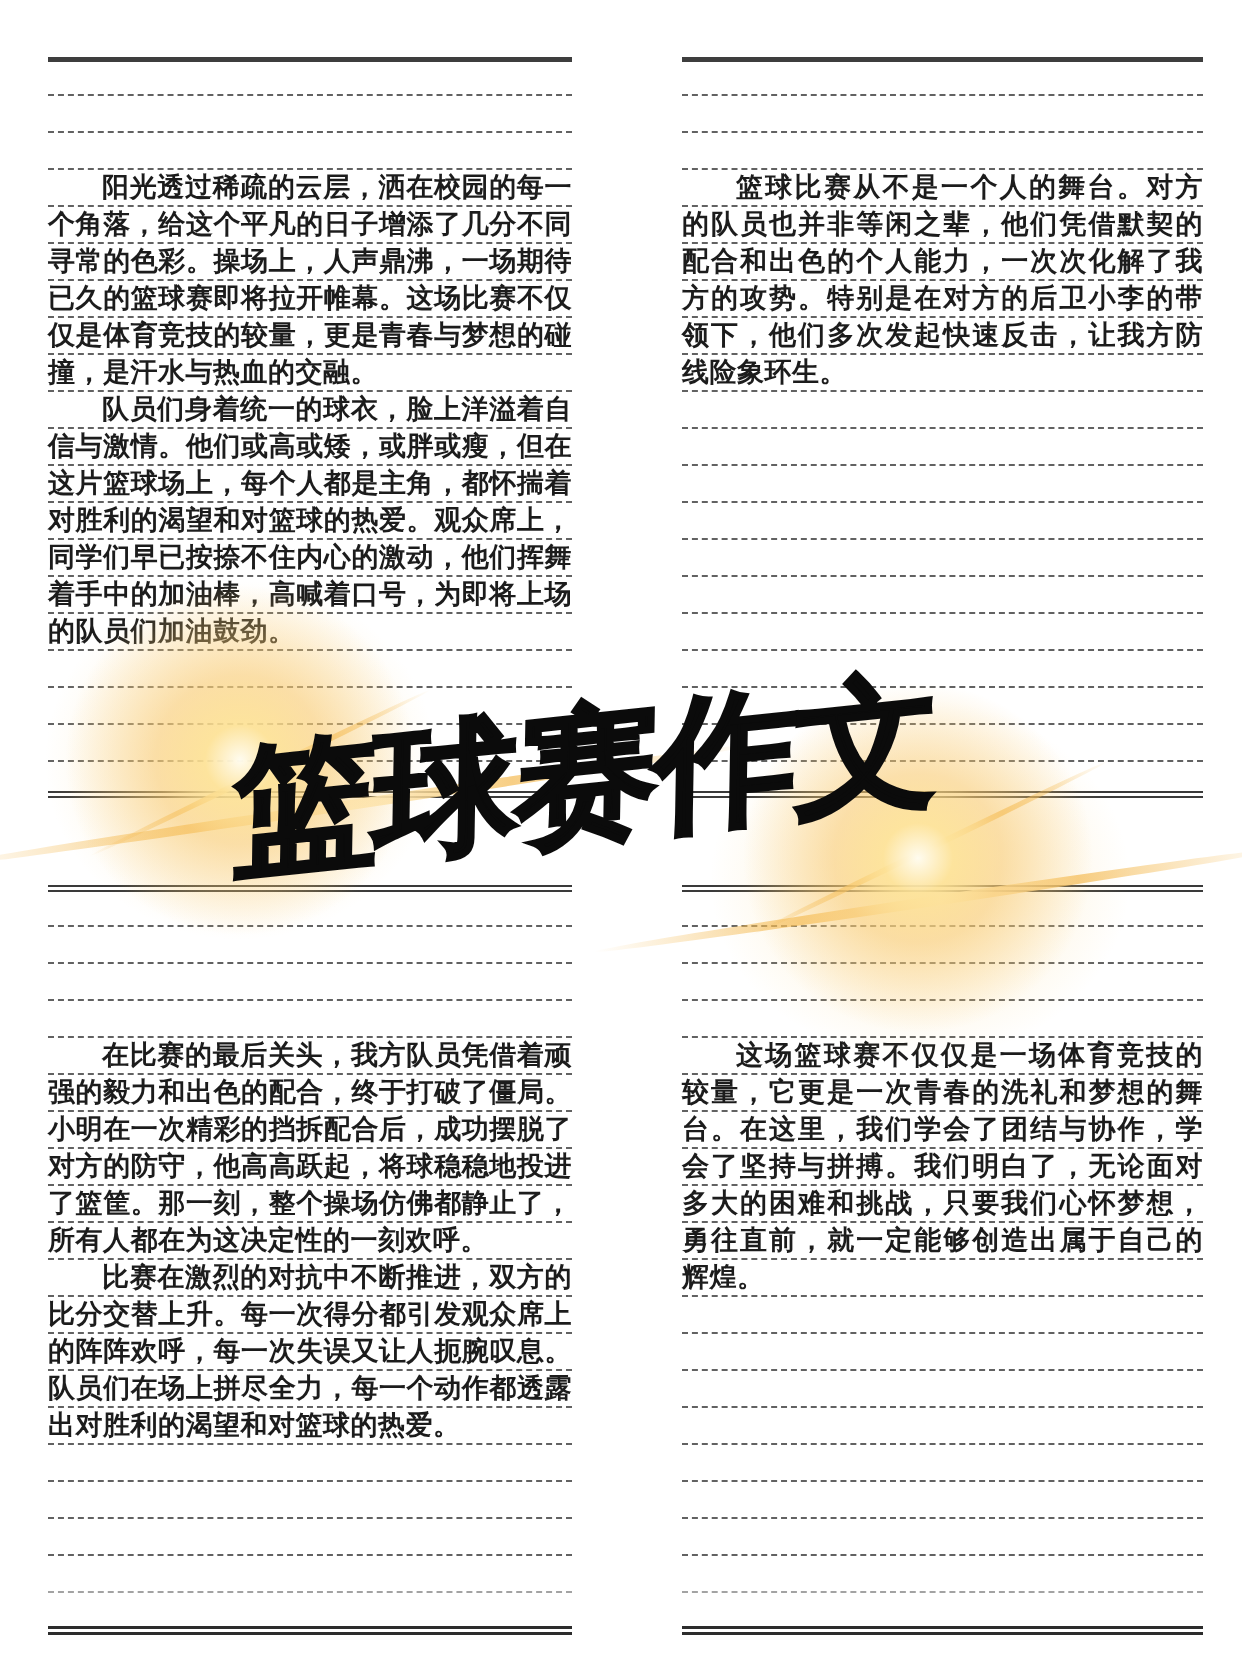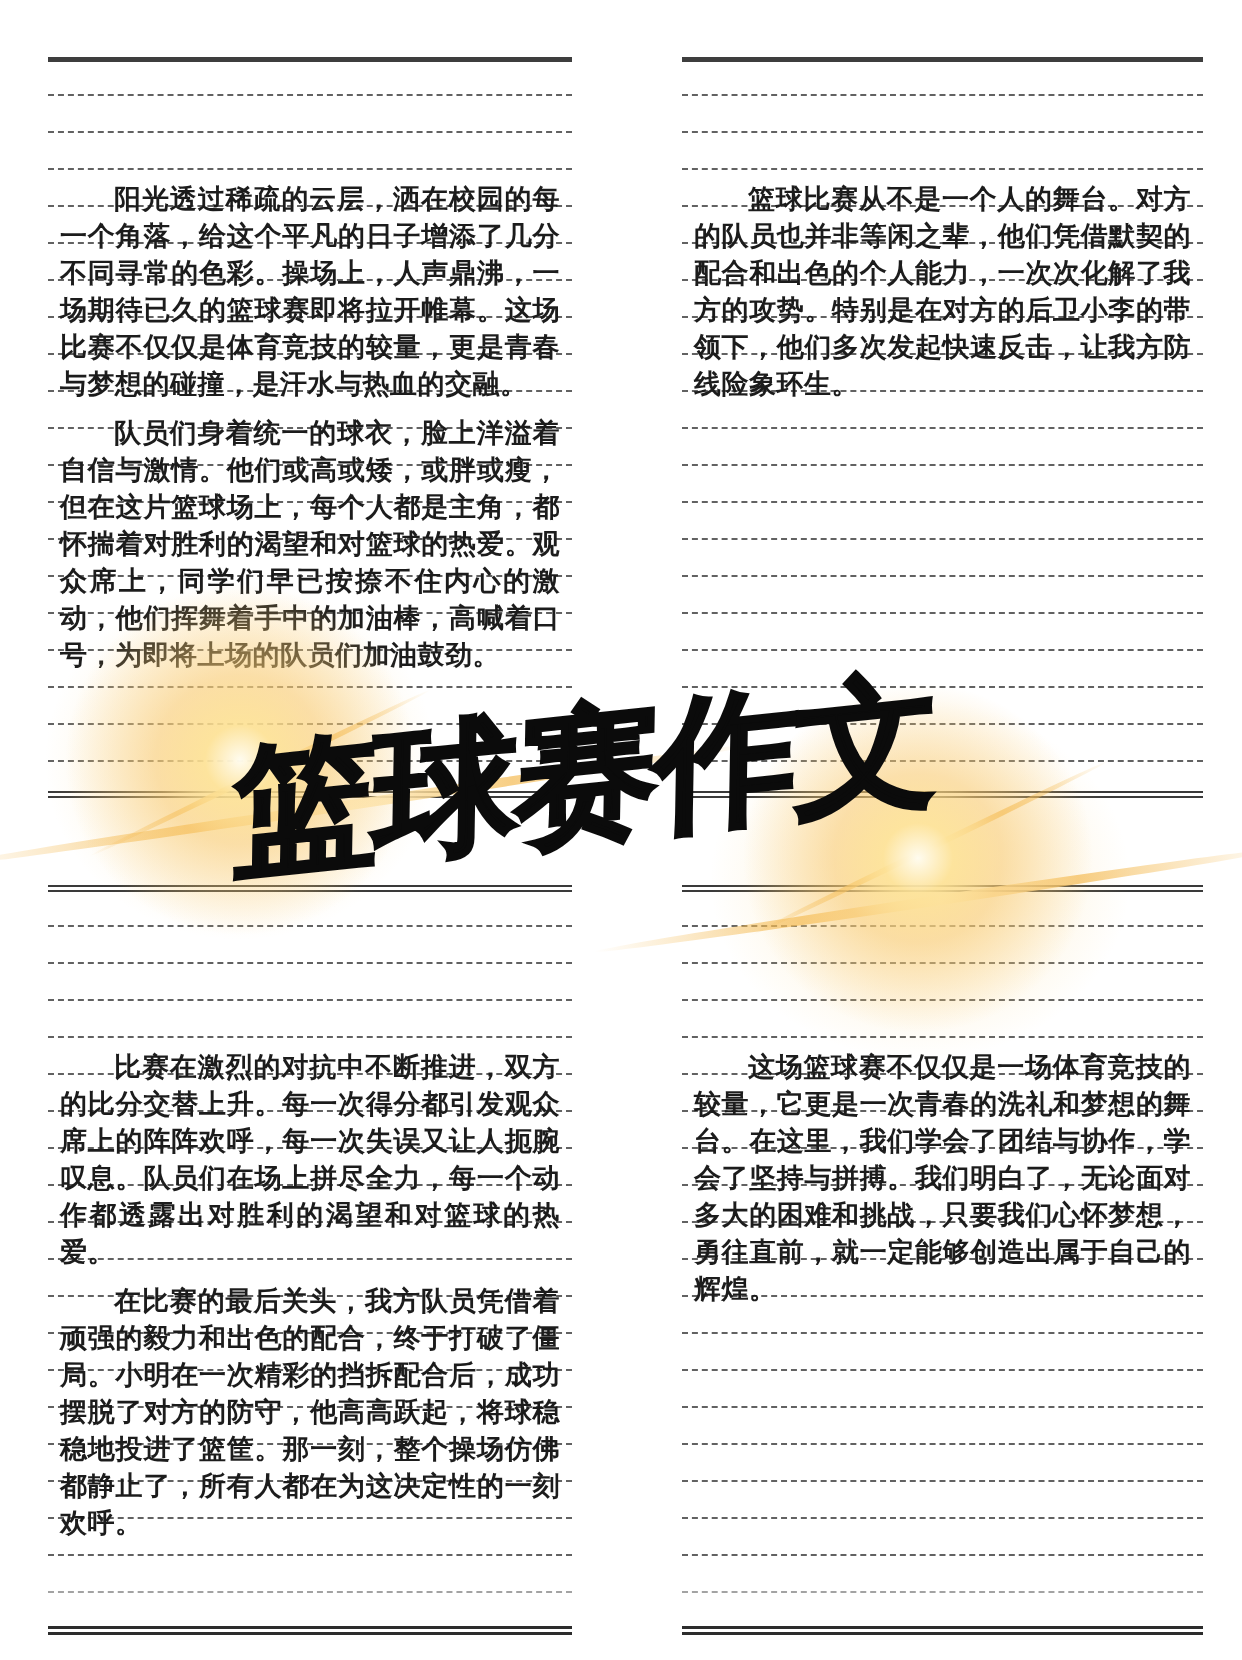--- a/index.html
+++ b/index.html
@@ -22,21 +22,21 @@
   .textblock{
     position:absolute;
     z-index:2;
     color:#1c1c1c;
     font-size:27px;
     line-height:37px;
     font-weight:600;
     letter-spacing:0.5px;
   }
   .textblock p{
-    margin:12px;
+    margin:0;
     text-indent:2em;
     text-align:justify;
     word-break:break-all;
   }
   
   .flare-layer{position:absolute;inset:0;z-index:3;pointer-events:none;}
   .glow{
     position:absolute;border-radius:50%;
     background:radial-gradient(closest-side,
       rgba(255,252,240,.97) 0%,
@@ -170,22 +170,22 @@
   <div class="textblock" style="left:48px;top:168px;width:524px;height:482px;">
     <p>阳光透过稀疏的云层，洒在校园的每一个角落，给这个平凡的日子增添了几分不同寻常的色彩。操场上，人声鼎沸，一场期待已久的篮球赛即将拉开帷幕。这场比赛不仅仅是体育竞技的较量，更是青春与梦想的碰撞，是汗水与热血的交融。</p>
     <p>队员们身着统一的球衣，脸上洋溢着自信与激情。他们或高或矮，或胖或瘦，但在这片篮球场上，每个人都是主角，都怀揣着对胜利的渴望和对篮球的热爱。观众席上，同学们早已按捺不住内心的激动，他们挥舞着手中的加油棒，高喊着口号，为即将上场的队员们加油鼓劲。</p>
   </div>
 
   <div class="textblock" style="left:682px;top:168px;width:521px;height:519px;">
     <p>篮球比赛从不是一个人的舞台。对方的队员也并非等闲之辈，他们凭借默契的配合和出色的个人能力，一次次化解了我方的攻势。特别是在对方的后卫小李的带领下，他们多次发起快速反击，让我方防线险象环生。</p>
   </div>
 
   <div class="textblock" style="left:48px;top:1036px;width:524px;height:408px;">
+    <p>在比赛的最后关头，我方队员凭借着顽强的毅力和出色的配合，终于打破了僵局。小明在一次精彩的挡拆配合后，成功摆脱了对方的防守，他高高跃起，将球稳稳地投进了篮筐。那一刻，整个操场仿佛都静止了，所有人都在为这决定性的一刻欢呼。</p>
     <p>比赛在激烈的对抗中不断推进，双方的比分交替上升。每一次得分都引发观众席上的阵阵欢呼，每一次失误又让人扼腕叹息。队员们在场上拼尽全力，每一个动作都透露出对胜利的渴望和对篮球的热爱。</p>
-    <p>在比赛的最后关头，我方队员凭借着顽强的毅力和出色的配合，终于打破了僵局。小明在一次精彩的挡拆配合后，成功摆脱了对方的防守，他高高跃起，将球稳稳地投进了篮筐。那一刻，整个操场仿佛都静止了，所有人都在为这决定性的一刻欢呼。</p>
   </div>
 
   <div class="textblock" style="left:682px;top:1036px;width:521px;height:408px;">
     <p>这场篮球赛不仅仅是一场体育竞技的较量，它更是一次青春的洗礼和梦想的舞台。在这里，我们学会了团结与协作，学会了坚持与拼搏。我们明白了，无论面对多大的困难和挑战，只要我们心怀梦想，勇往直前，就一定能够创造出属于自己的辉煌。</p>
   </div>
 
   <div class="flare-layer">
     <div class="halo" style="left:-20px;top:520px;width:520px;height:480px;"></div>
     <div class="streak" style="left:-60px;top:800px;width:820px;height:10px;transform:rotate(-8.5deg);"></div>
     <div class="streak" style="left:70px;top:770px;width:380px;height:6px;transform:rotate(-26deg);"></div>

